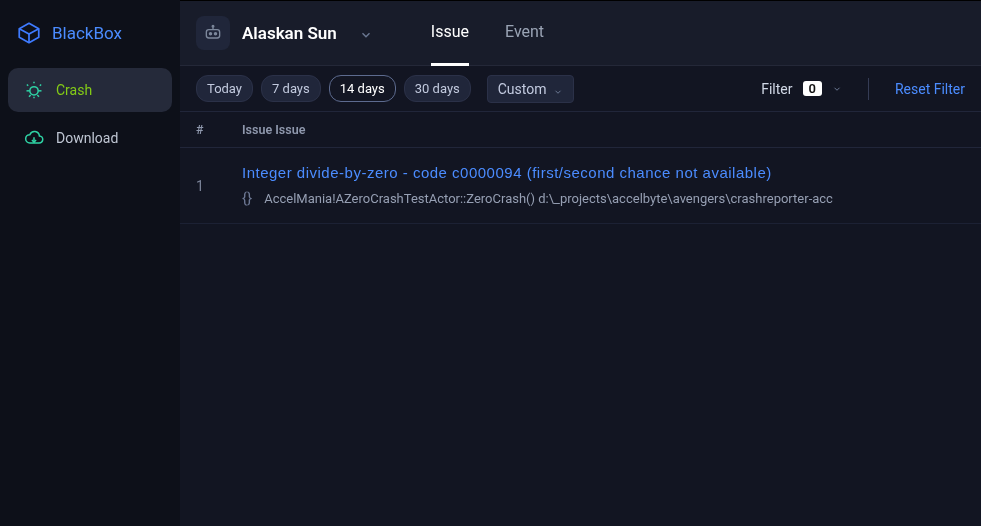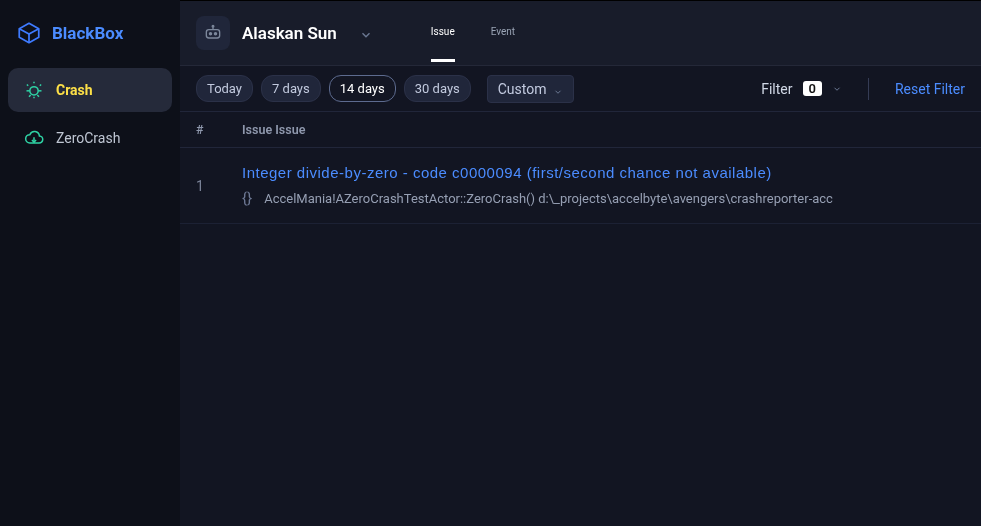--- a/index.html
+++ b/index.html
@@ -1,30 +1,30 @@
 <!DOCTYPE html>
 <html><head>
   <meta charset="utf-8">
   <style>
     *{margin:0;padding:0;box-sizing:border-box;font-family:-apple-system,BlinkMacSystemFont,"Segoe UI",Roboto,sans-serif}
     body{width:981px;height:526px;background:#0b0d14;color:#aeb6c2;overflow:hidden;display:flex}
     .sidebar{width:180px;background:#0d1019;height:100%;flex-shrink:0;padding-top:12px}
     .brand{display:flex;align-items:center;gap:10px;padding:8px 16px;margin-bottom:14px}
     .brand-logo{width:26px;height:26px;color:#3e7bff}
-    .brand-name{color:#4b8cff;font-size:17px;font-weight:700}
+    .brand-name{color:#4b8cff;font-size:17px;font-weight:400}
     .nav-item{display:flex;align-items:center;gap:12px;padding:12px 16px;margin:4px 8px;border-radius:10px;font-size:14px;color:#bfc6d3;cursor:pointer}
-    .nav-item.active{background:#252a3a;color:#fde047;font-weight:700}
+    .nav-item.active{background:#252a3a;color:#84cc16;font-weight:400}
     .nav-icon{width:20px;height:20px;display:flex;align-items:center;justify-content:center;color:#2fd3a5;flex-shrink:0}
     .main{flex:1;display:flex;flex-direction:column;background:#121522;overflow:hidden}
     .topbar{height:66px;background:#181c2a;display:flex;align-items:center;padding:0 16px;border-top:1px solid #000;border-bottom:1px solid #242838}
     .proj-chip{background:#20263a;border-radius:8px;width:34px;height:34px;display:flex;align-items:center;justify-content:center;color:#7d889c}
     .proj-name{color:#fff;font-weight:600;font-size:17px;margin-left:12px}
     .proj-caret{margin-left:22px;color:#6b7892;width:12px;height:12px;cursor:pointer}
     .tabs{display:flex;gap:36px;margin-left:60px}
-    .tab{font-size:10px;color:#9aa4b5;padding:22px 0;border-bottom:3px solid transparent;cursor:pointer}
+    .tab{font-size:16px;color:#9aa4b5;padding:22px 0;border-bottom:3px solid transparent;cursor:pointer}
     .tab.active{color:#fff;border-bottom-color:#fff}
     .filterbar{height:46px;display:flex;align-items:center;padding:0 16px;border-bottom:1px solid #21263a;gap:8px}
     .fbtn{background:#20263a;border:1px solid #2b3148;color:#c2cade;font-size:13px;padding:5px 10px;border-radius:12px;cursor:pointer}
     .fbtn.active{background:#131623;border-color:#5d6b8f;color:#fff}
     .custom-sel{background:#20263a;border:1px solid #2b3148;border-radius:4px;padding:5px 10px;display:flex;align-items:flex-end;gap:6px;color:#c3cbe0;font-size:14px;margin-left:8px;cursor:pointer}
     .filter-count{display:flex;align-items:center;gap:10px;margin-left:auto;font-size:14px;color:#d0d7e5}
     .count-badge{background:#fff;color:#111;font-weight:600;border-radius:3px;padding:0 6px;font-size:13px}
     .divider{width:1px;height:22px;background:#353c55;margin:0 18px}
     .reset-filter{color:#4b8cff;font-size:14px;cursor:pointer}
     .table-head{display:flex;padding:10px 16px;font-size:12.5px;color:#8f98ad;font-weight:600;border-bottom:1px solid #21263a}
@@ -73,21 +73,21 @@
 
 
   <div class="nav-item">
     <span class="nav-icon">
       <svg viewBox="0 0 24 24" width="20" height="20" fill="none" stroke="currentColor" stroke-width="1.8">
           <path d="M7 18 A5 5 0 0 1 7 8 A6 6 0 0 1 18.5 9.5 A4 4 0 0 1 18 18 H7"></path>
           <path d="M12 11 V17"></path>
           <path d="M9.5 14.5 L12 17 L14.5 14.5"></path>
         </svg>
     </span>
-    <span>ZeroCrash</span>
+    <span>Download</span>
   </div>
 </div>
 
 <div class="main">
   <div class="topbar">
     <div class="proj-chip">
       <svg viewBox="0 0 24 24" width="20" height="20" fill="none" stroke="currentColor" stroke-width="1.6">
           <rect x="4" y="8" width="16" height="10" rx="3"></rect>
           <circle cx="9" cy="13" r="1.3" fill="currentColor"></circle>
           <circle cx="15" cy="13" r="1.3" fill="currentColor"></circle>

